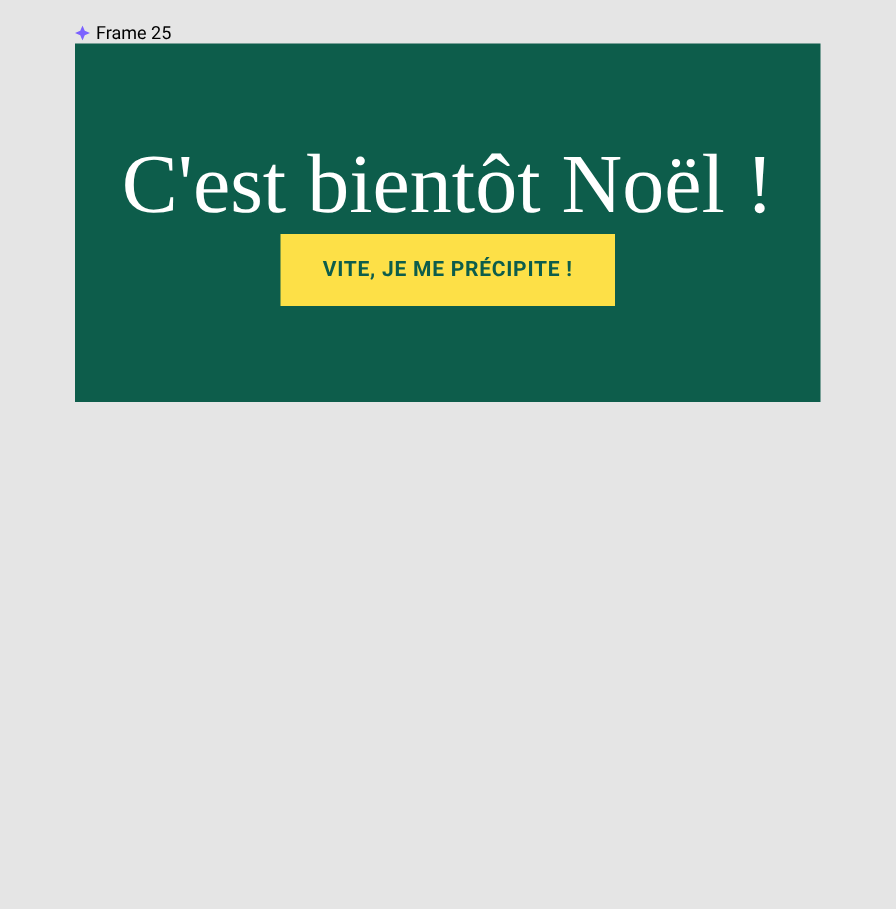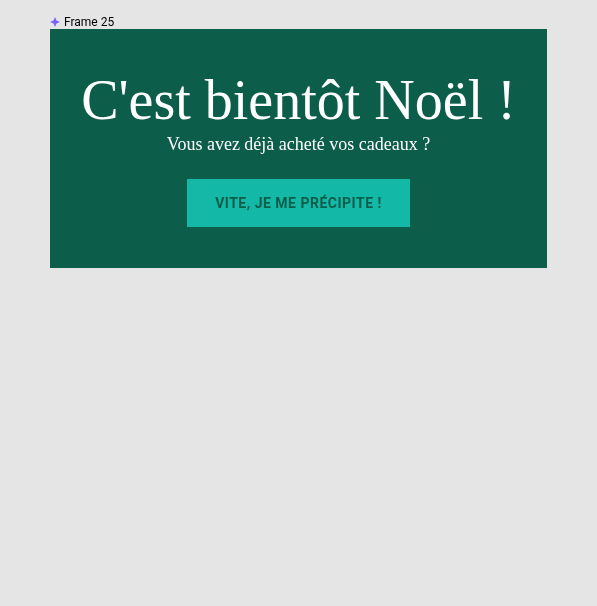--- a/index.html
+++ b/index.html
@@ -61,21 +61,21 @@
     .banner-subtitle {
       color: #ffffff;
       font-family: 'Mountains of Christmas', Georgia, serif;
       font-size: 18px;
       font-weight: 400;
       text-align: center;
       margin-bottom: 24px;
     }
     
     .cta-button {
-      background-color: #14b8a6;
+      background-color: #fde047;
       color: #0d5d4b;
       border: none;
       padding: 16px 28px;
       font-size: 14px;
       font-weight: 700;
       letter-spacing: 0.5px;
       cursor: pointer;
       font-family: inherit;
     }
   </style>
@@ -86,15 +86,14 @@
   <span class="frame-label-icon">
     <svg width="10" height="10" viewBox="0 0 10 10" fill="none">
       <path d="M5 0L6.5 3.5L10 5L6.5 6.5L5 10L3.5 6.5L0 5L3.5 3.5L5 0Z" fill="#7b61ff"></path>
     </svg>
   </span>
   <span>Frame 25</span>
 </div>
 
 <div class="banner">
   <h1 class="banner-title">C'est bientôt Noël !</h1>
-  <p class="banner-subtitle">Vous avez déjà acheté vos cadeaux ?</p>
   <button class="cta-button">VITE, JE ME PRÉCIPITE !</button>
 </div>
 
 </body></html>

